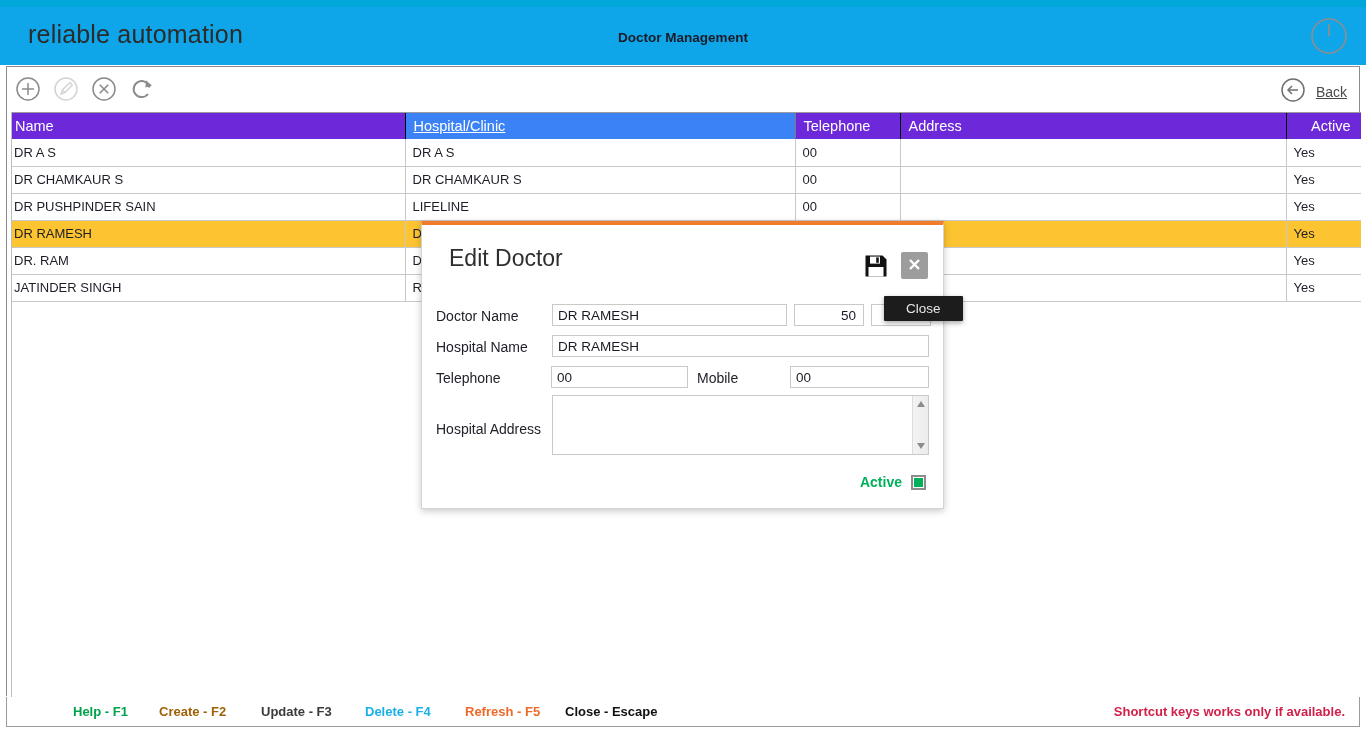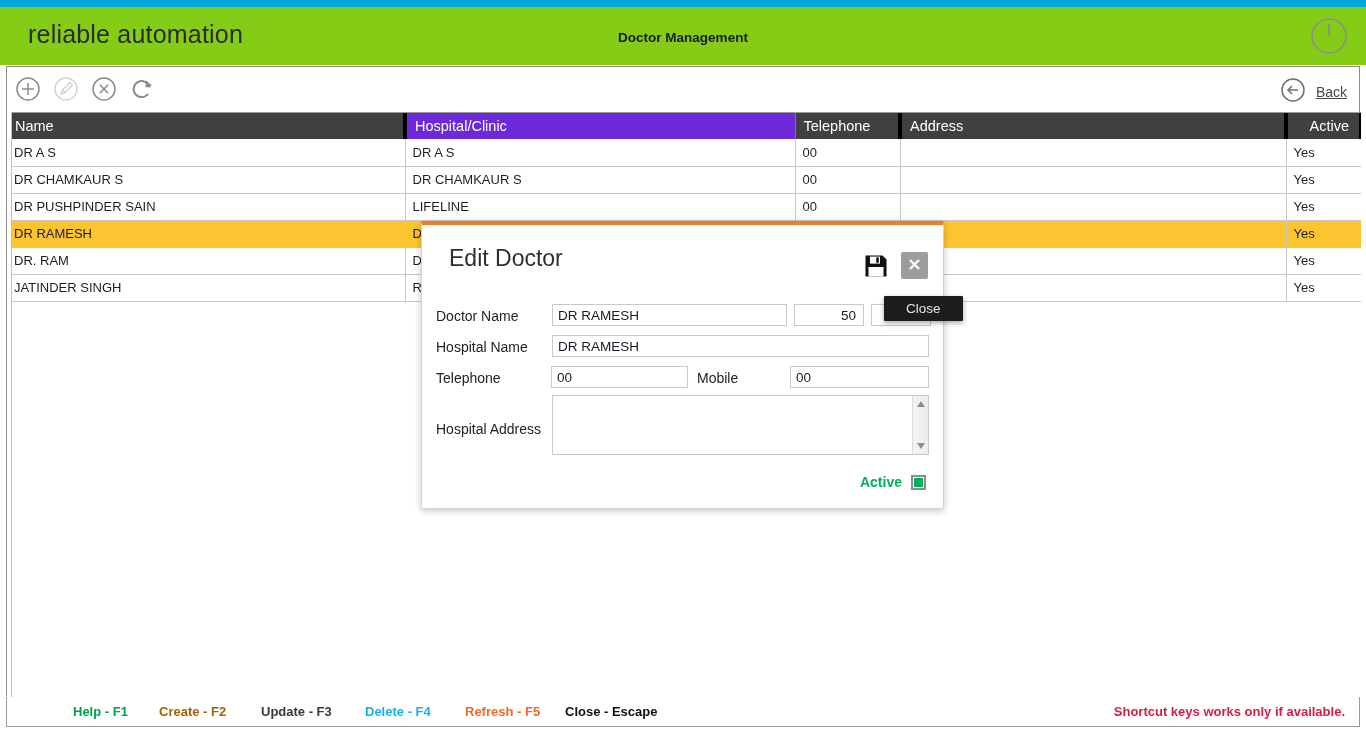--- a/index.html
+++ b/index.html
@@ -20,21 +20,21 @@
   .accent-band {
     position: absolute; left: 0; top: 0;
     width: 1366px; height: 7px;
     background: #00a7d8;
   }
 
   
   .title-bar {
     position: absolute; left: 0; top: 7px;
     width: 1366px; height: 58px;
-    background: #84cc16;
+    background: #0ea5e9;
   }
   .brand {
     position: absolute; left: 28px; top: 13px;
     font-size: 25px;
     font-weight: 300;
     color: #2b2b2b;
     letter-spacing: 0.2px;
     white-space: nowrap;
   }
   .window-title {
@@ -90,31 +90,31 @@
     border-top: 1px solid #9b9b9b;
     overflow: hidden;
   }
   table.dg {
     border-collapse: collapse;
     width: 1354px;
     table-layout: fixed;
     font-size: 13px;
   }
   table.dg th {
-    background: #404040;
+    background: #6d28d9;
     color: #ffffff;
     font-weight: normal;
     font-size: 14.5px;
     text-align: left;
     height: 26px;
     padding: 0 8px;
-    border-right: 4px solid #000000;
-    white-space: nowrap;
-  }
-  table.dg th.hot { background: #6d28d9; border-right: 1px solid #7b7b7b; }
+    border-right: 1px solid #000000;
+    white-space: nowrap;
+  }
+  table.dg th.hot { background: #3b82f6; border-right: 1px solid #7b7b7b; text-decoration: underline; }
   table.dg th.right-al { text-align: right; padding-right: 10px; }
   table.dg td {
     height: 27px;
     padding: 0 7px;
     border-right: 1px solid #c8c8c8;
     border-bottom: 1px solid #c8c8c8;
     color: #1d1d28;
     font-size: 13px;
     white-space: nowrap;
     overflow: hidden;

